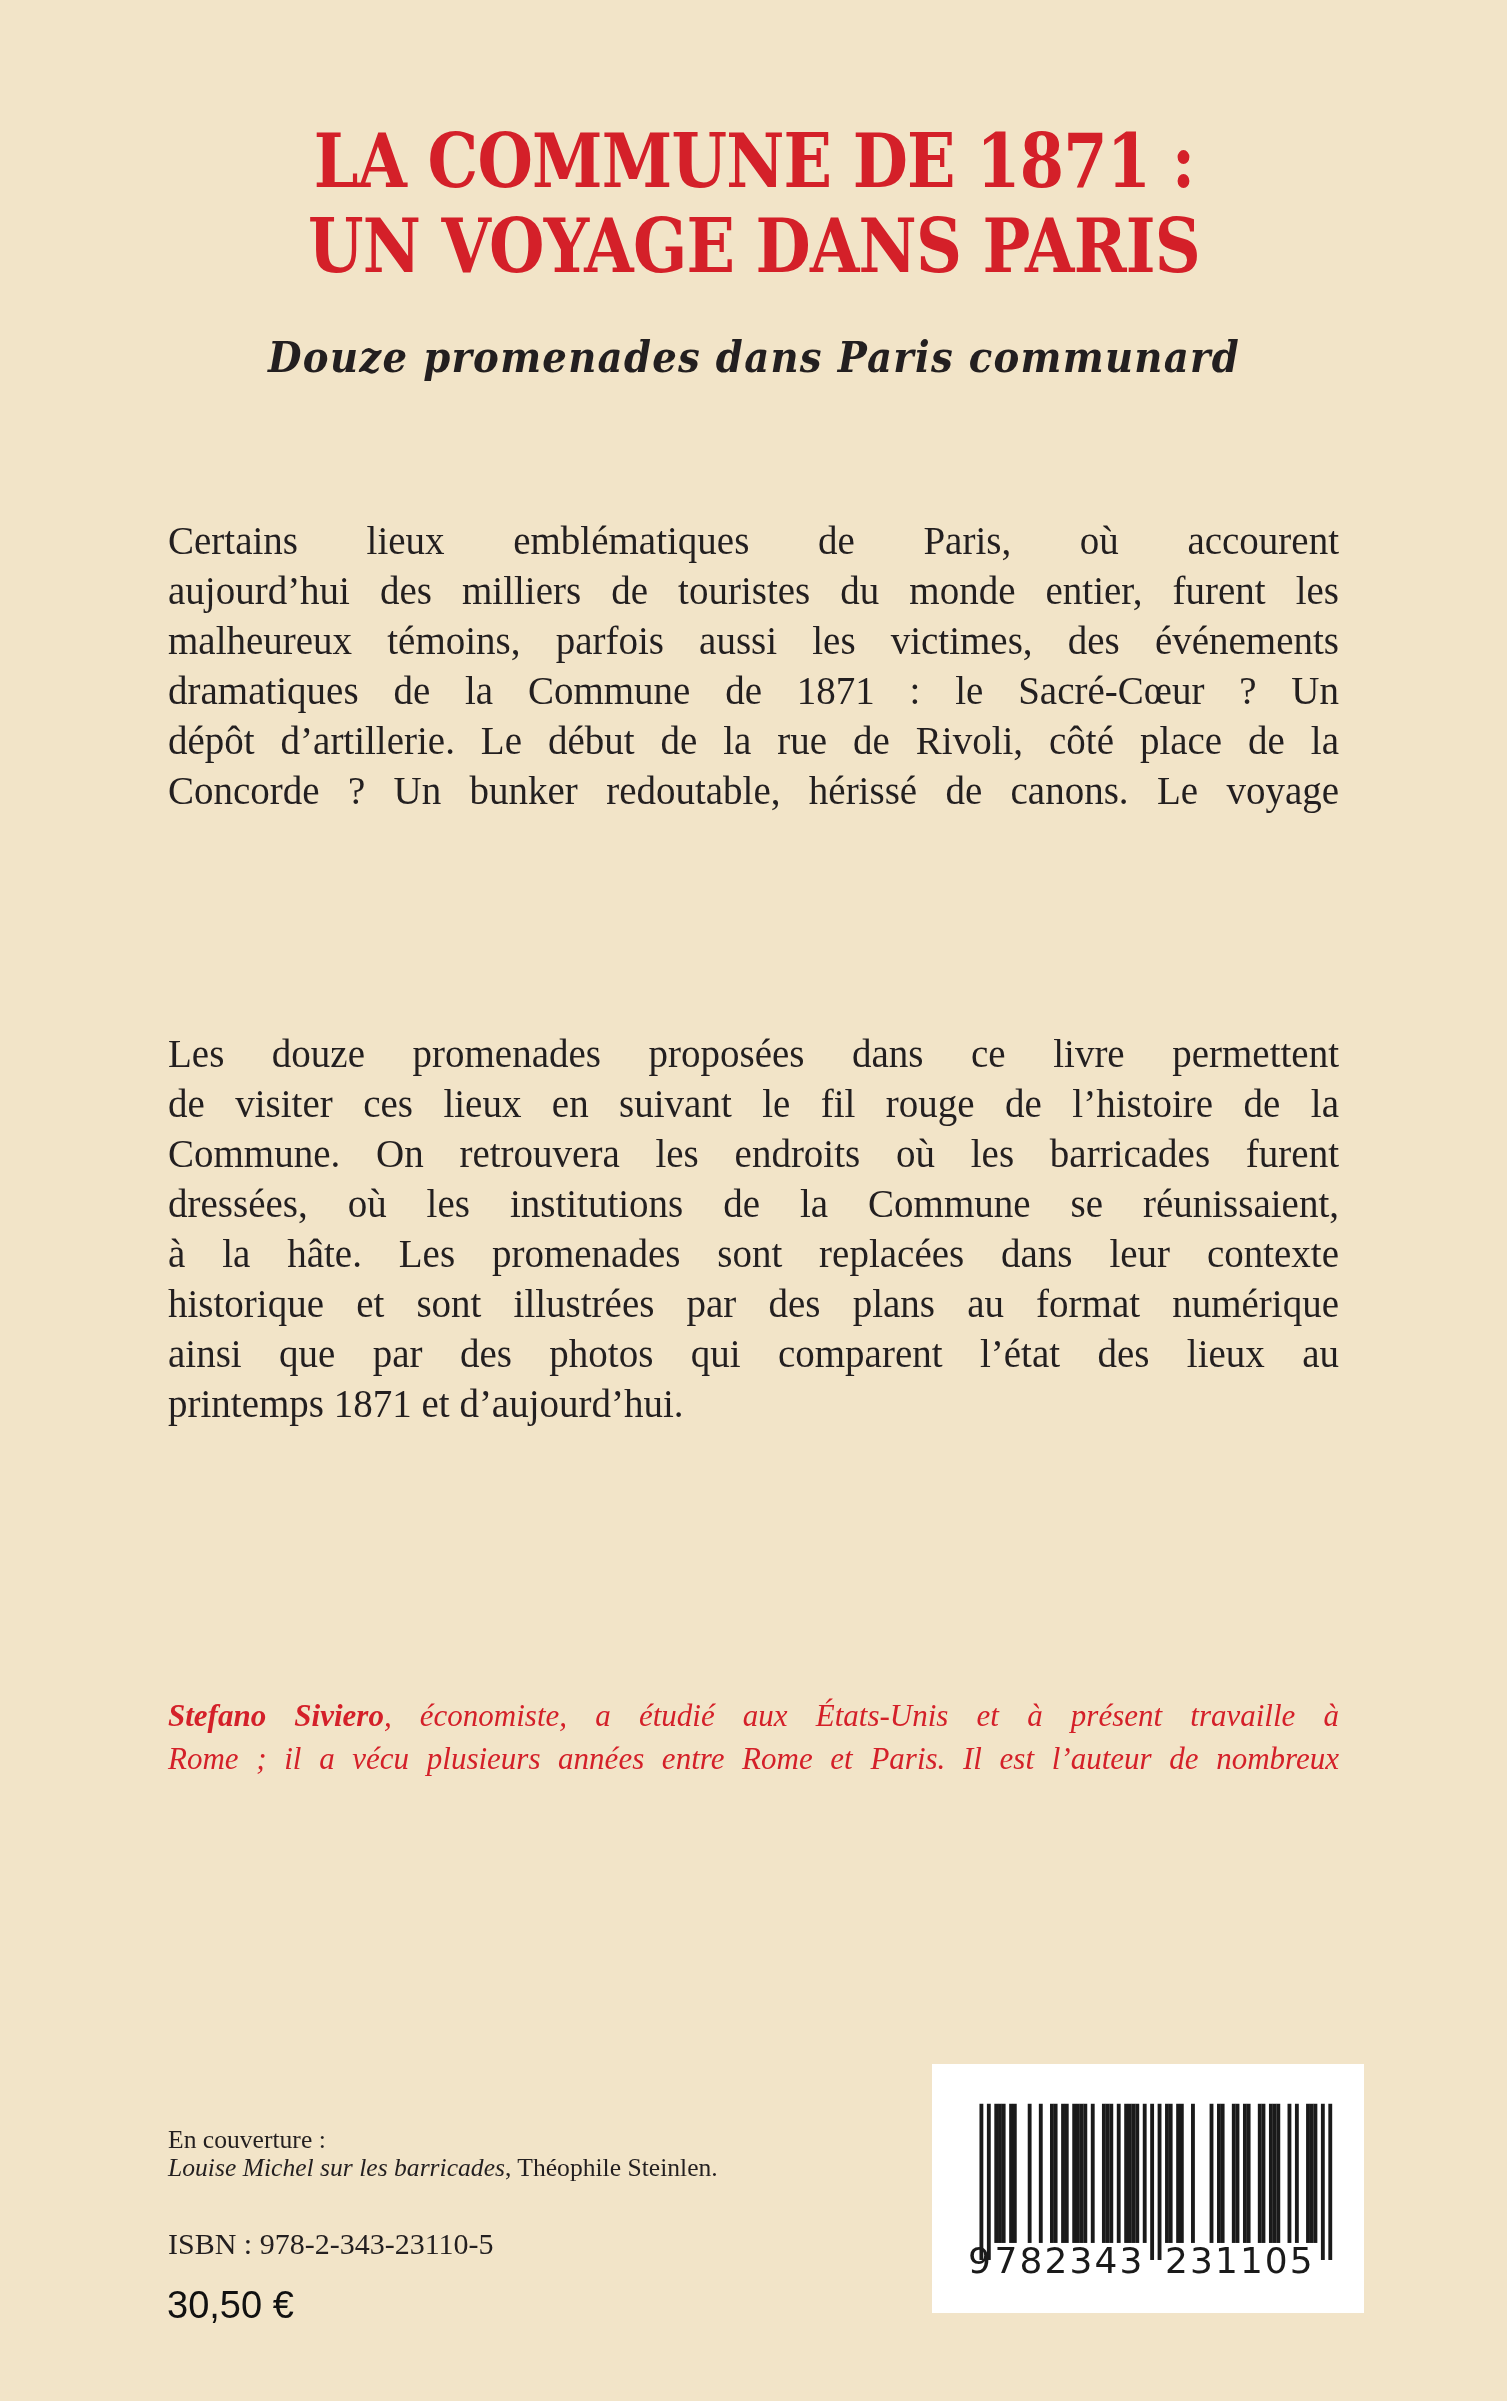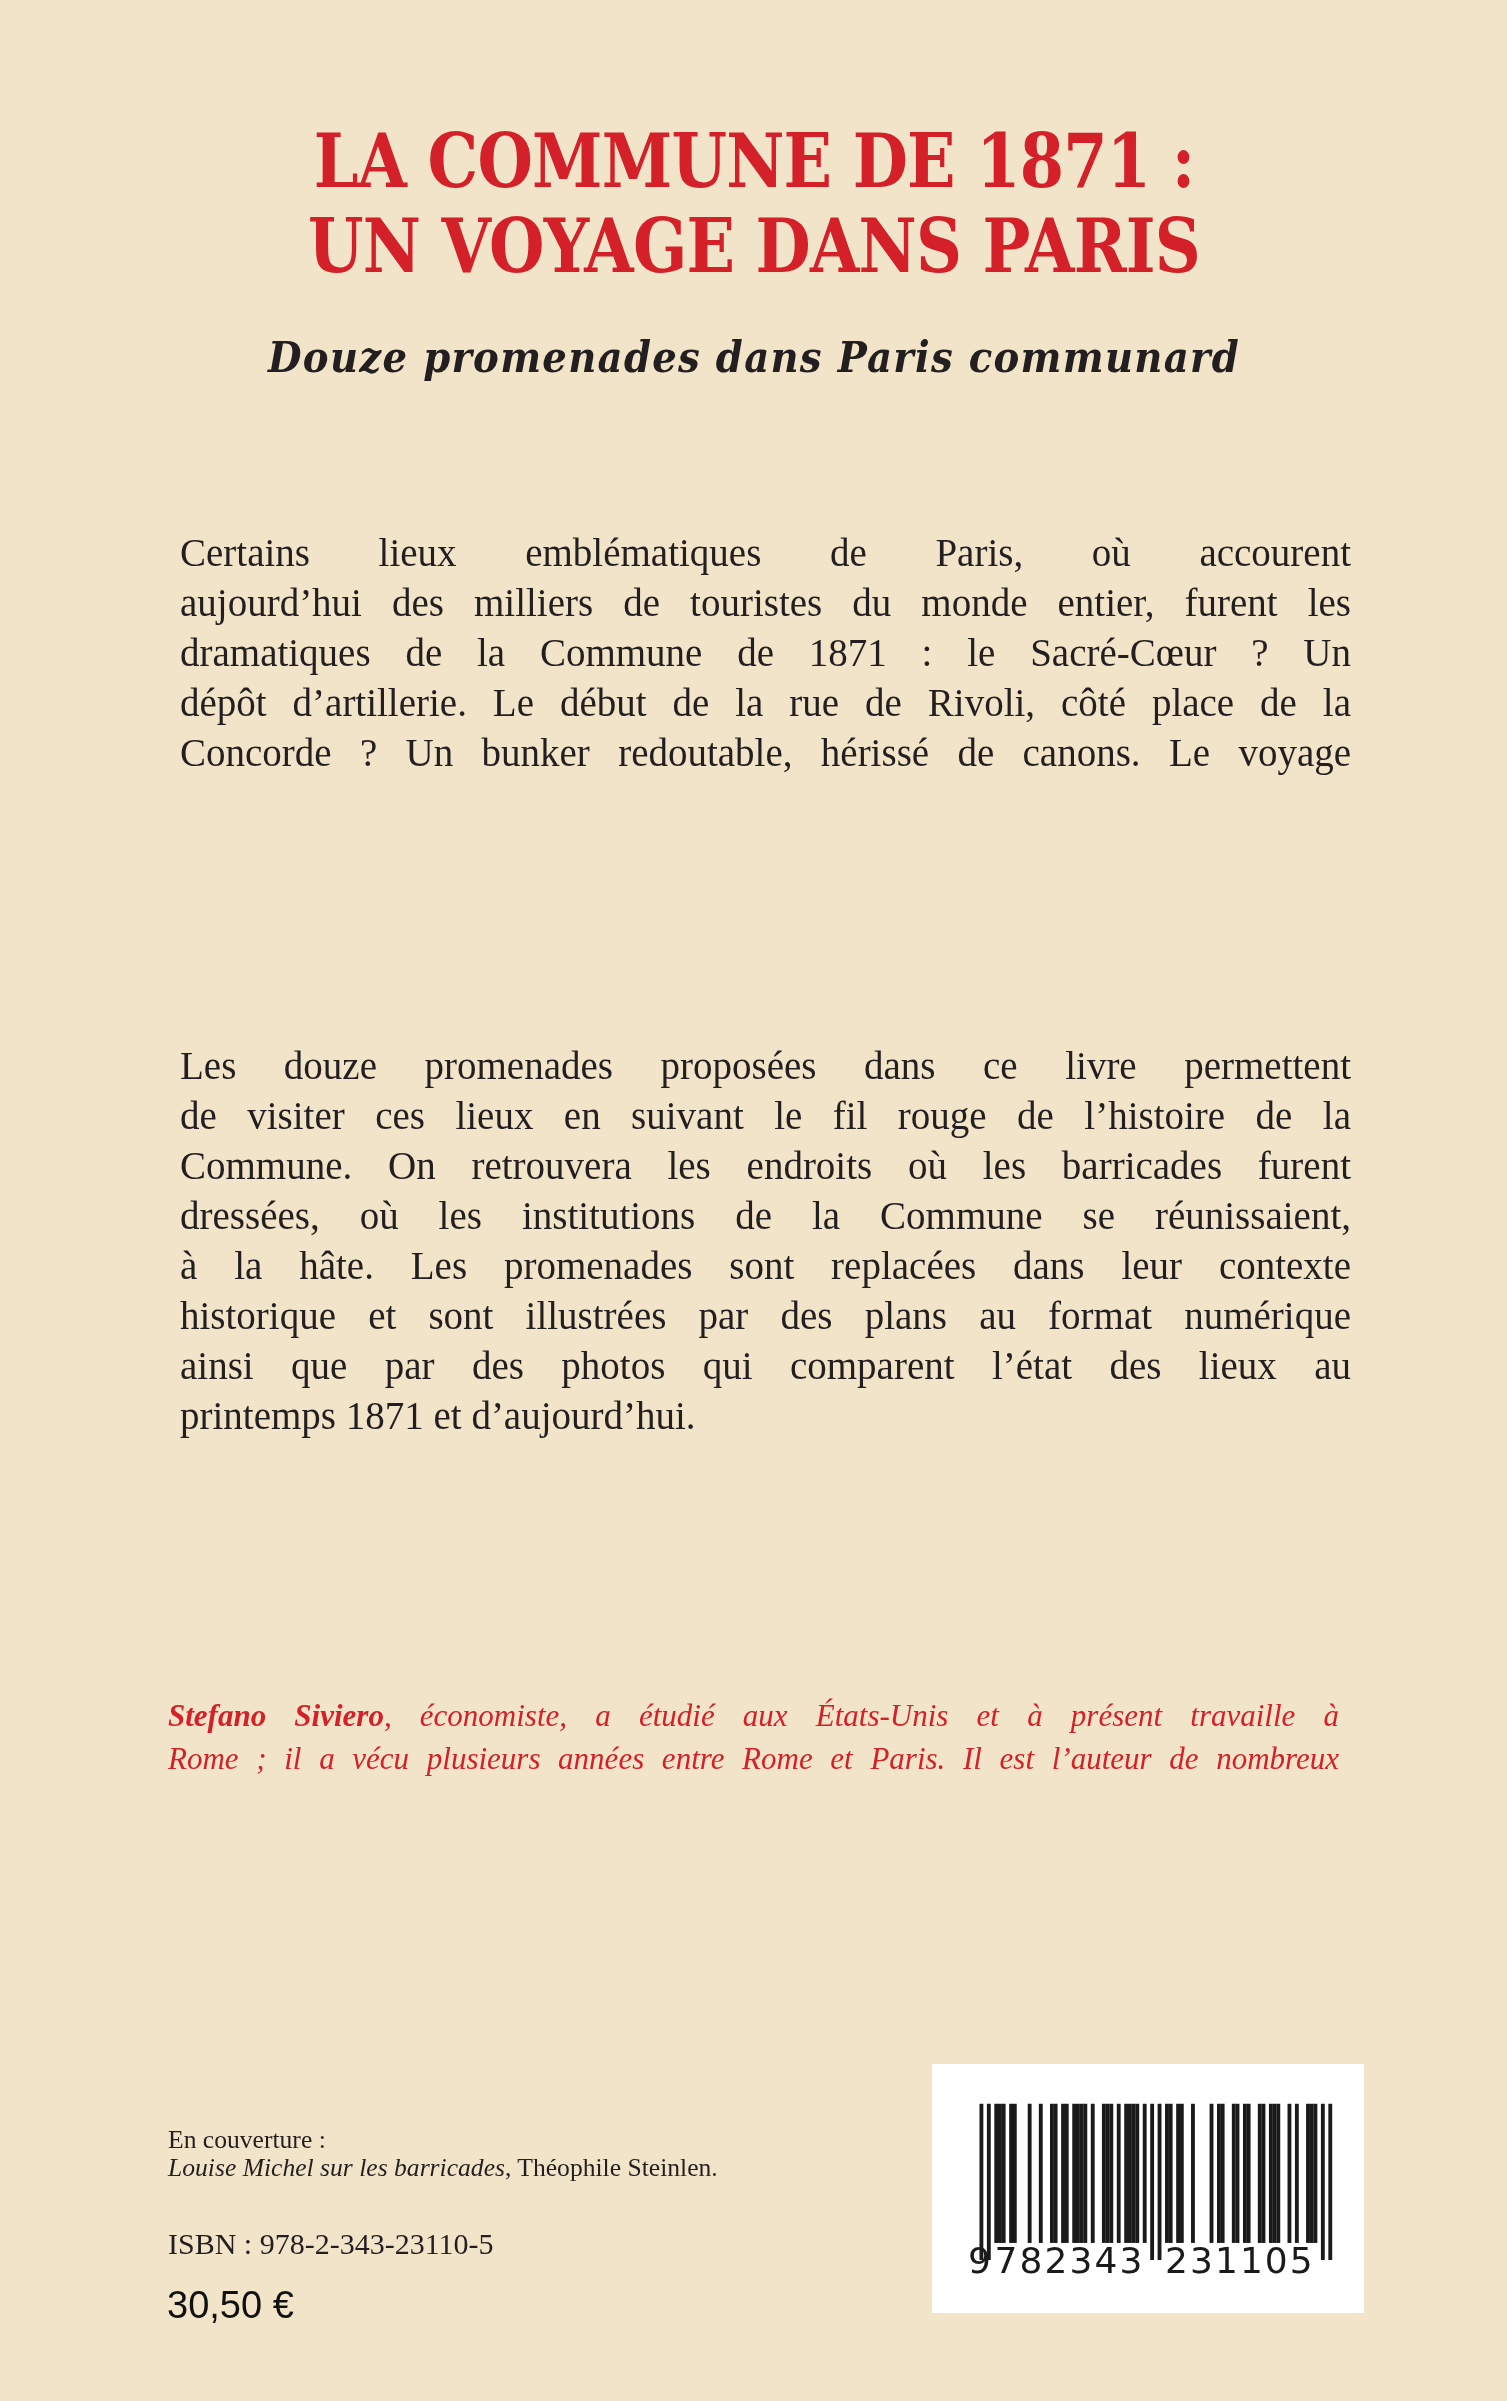--- a/index.html
+++ b/index.html
@@ -24,21 +24,21 @@
       font-family: "DejaVu Serif", serif; font-style: italic; font-weight: bold;
       font-size: 42px; line-height: 49px; letter-spacing: 1.4px;
       color: #231f20;
       transform: scaleX(0.92); transform-origin: center;
     }
     .para {
       position: absolute; left: 168px; width: 1171px;
       font-family: "Liberation Serif", serif;
       font-size: 39px; line-height: 50px;
       text-align: justify; text-align-last: left;
-      margin: 12px;
+      margin: 0;
     }
     .para .ln { display: block; text-align: justify; text-align-last: justify; white-space: nowrap; }
     .para .ln.last { text-align-last: left; }
     .p1 { top: 516px; }
     .p2 { top: 1029px; }
     .bio {
       position: absolute; left: 168px; width: 1171px; top: 1694px;
       font-family: "Liberation Serif", serif; font-style: italic;
       font-size: 31px; line-height: 43px; color: var(--accent, #d42029);
     }
@@ -66,20 +66,21 @@
 </head>
 <body style="background: rgb(242, 228, 200);">
 
 <h1 class="title l1">LA COMMUNE DE 1871 :</h1>
 <h1 class="title l2">UN VOYAGE DANS PARIS</h1>
 <div class="subtitle">Douze promenades dans Paris communard</div>
 
 <div class="para p1">
   <span class="ln">Certains lieux emblématiques de Paris, où accourent</span>
   <span class="ln">aujourd’hui des milliers de touristes du monde entier, furent les</span>
+  <span class="ln">malheureux témoins, parfois aussi les victimes, des événements</span>
   <span class="ln">dramatiques de la Commune de 1871 : le Sacré-Cœur ? Un</span>
   <span class="ln">dépôt d’artillerie. Le début de la rue de Rivoli, côté place de la</span>
   <span class="ln">Concorde ? Un bunker redoutable, hérissé de canons. Le voyage</span>
 </div>
 
 <div class="para p2">
   <span class="ln">Les douze promenades proposées dans ce livre permettent</span>
   <span class="ln">de visiter ces lieux en suivant le fil rouge de l’histoire de la</span>
   <span class="ln">Commune. On retrouvera les endroits où les barricades furent</span>
   <span class="ln">dressées, où les institutions de la Commune se réunissaient,</span>

